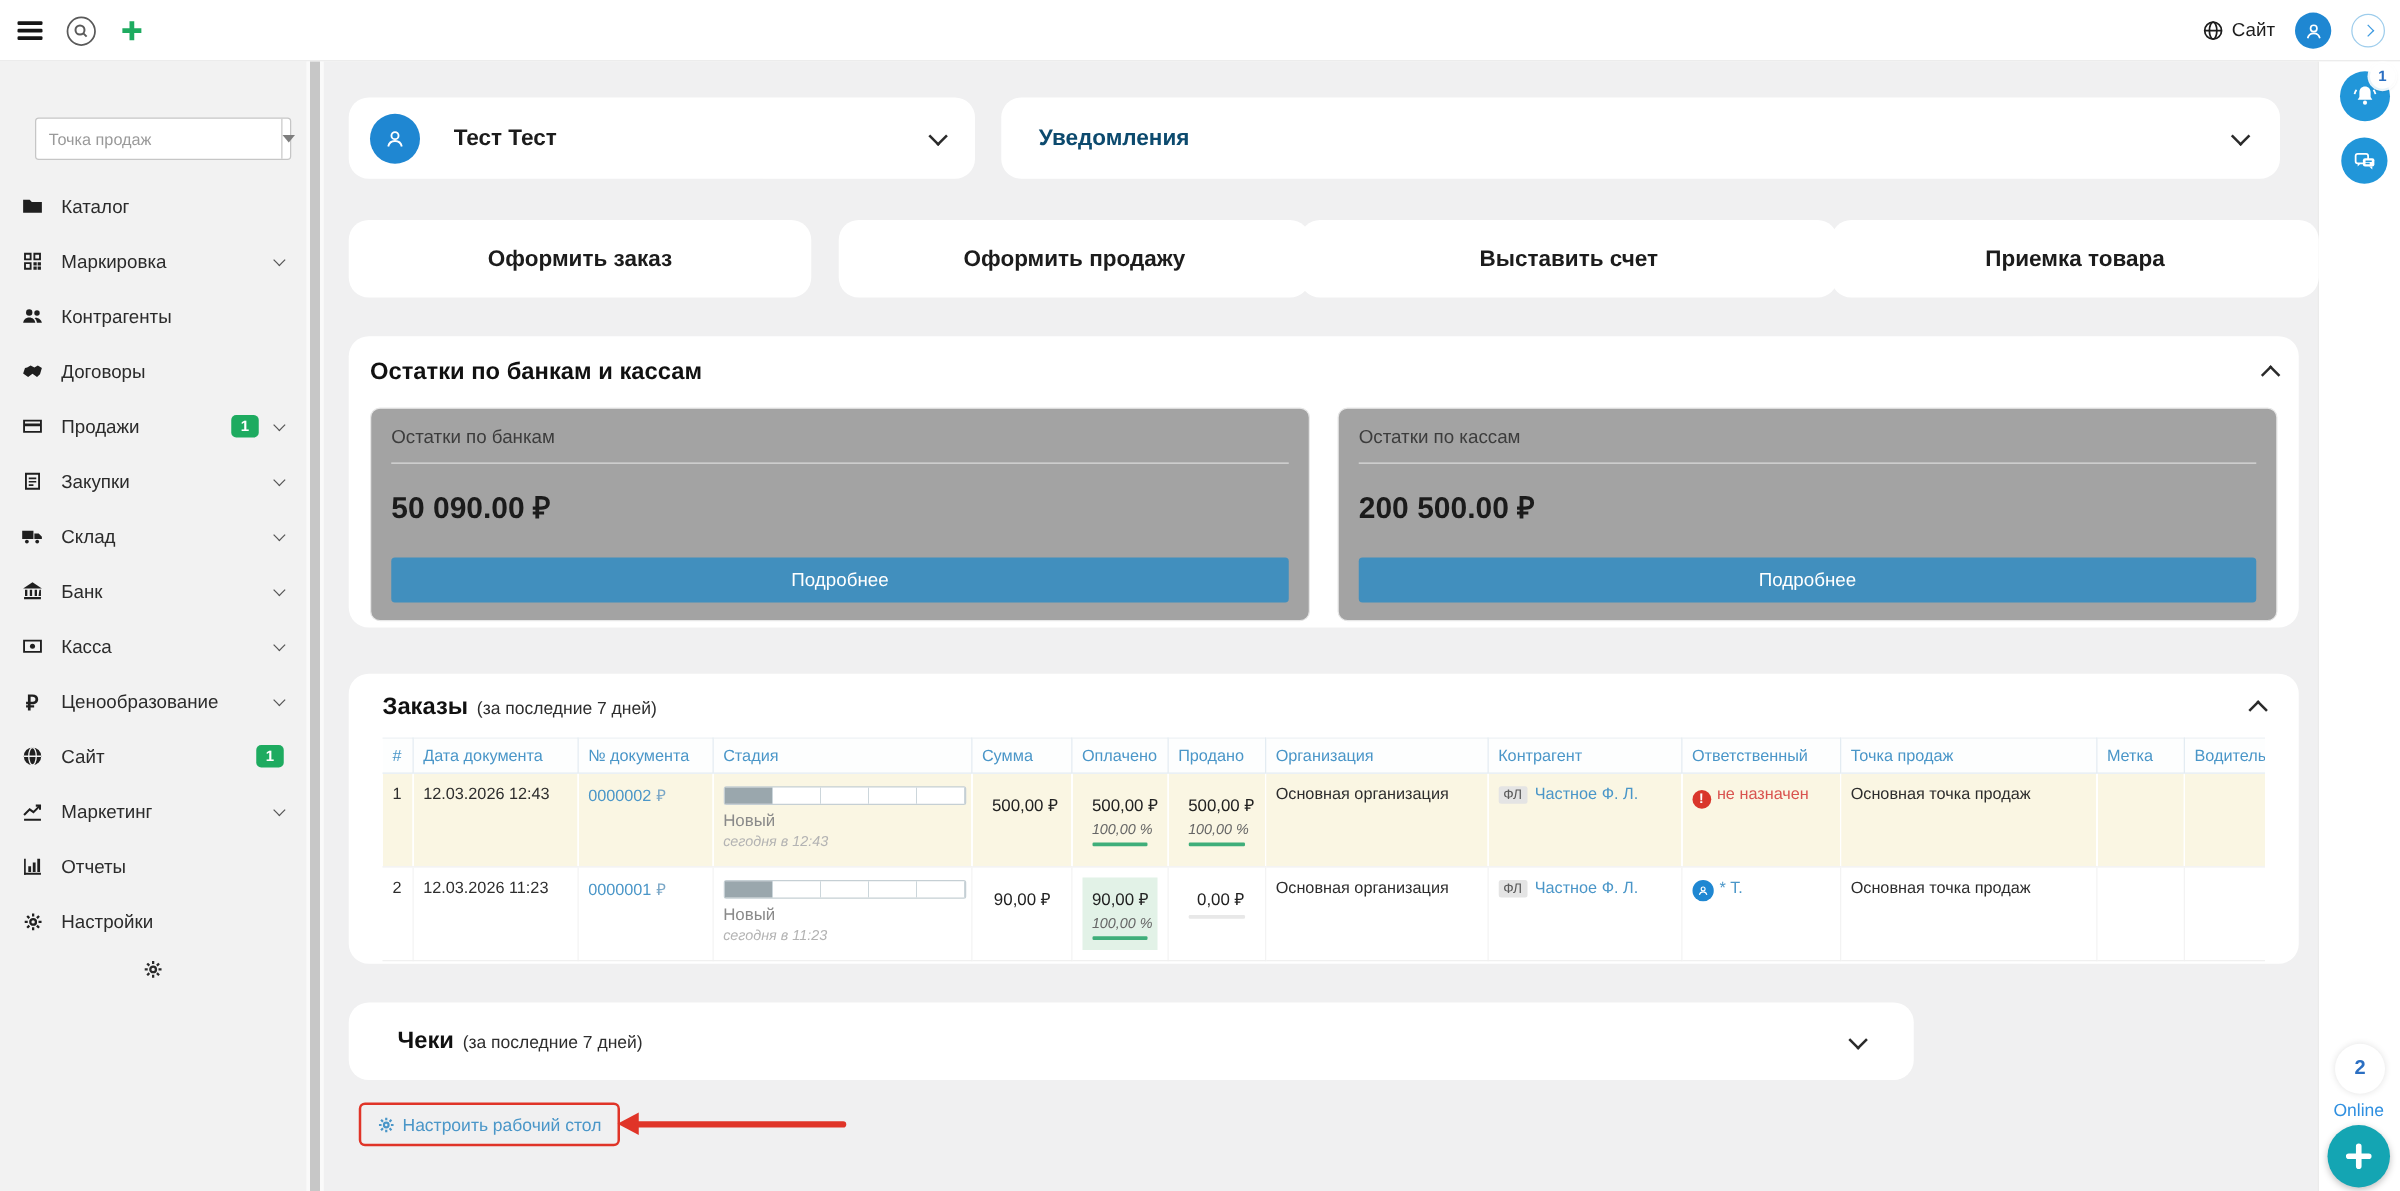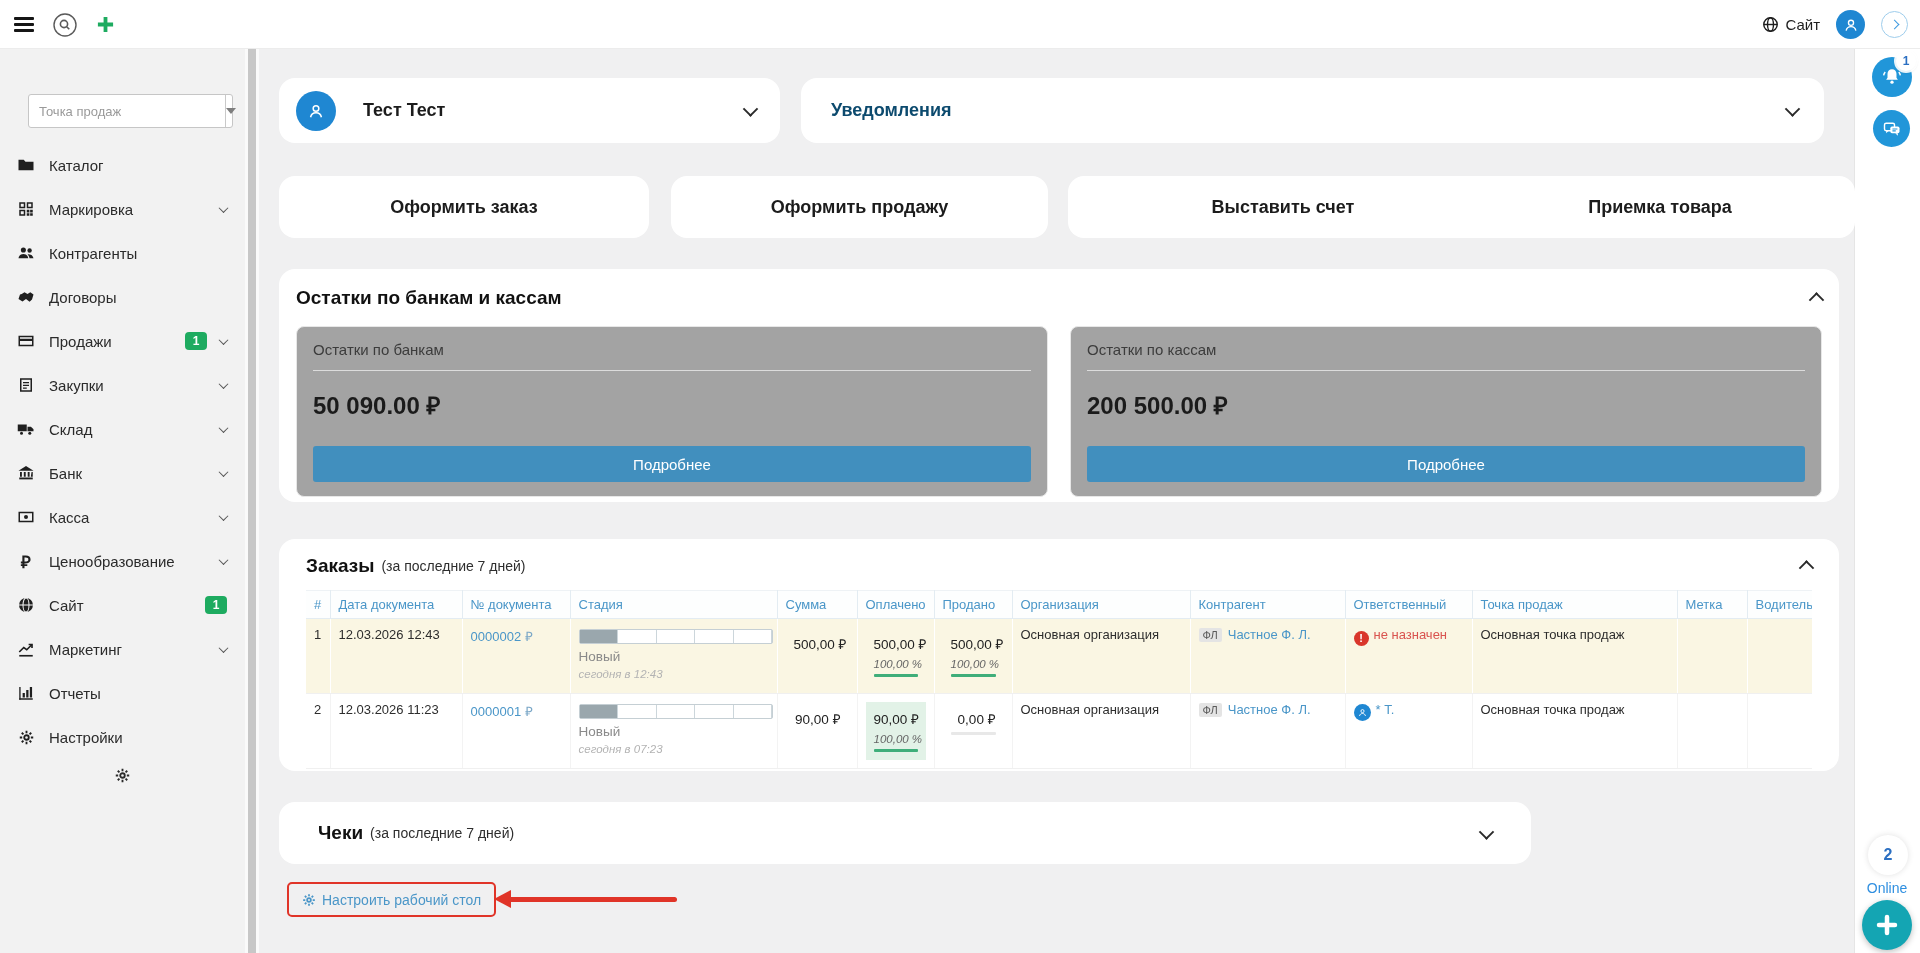--- a/index.html
+++ b/index.html
@@ -342,21 +342,21 @@
   <span class="chv down"></span>
 </div>
 <div class="card notif-card">
   <span class="ntitle">Уведомления</span>
   <span class="chv down"></span>
 </div>
 
 <div id="qa-row">
     <div class="qa-btn" style="left: 279px; width: 370px;">Оформить заказ</div>
     <div class="qa-btn" style="left: 671px; width: 377px;">Оформить продажу</div>
-    <div class="qa-btn" style="left: 1068px; width: 430px;">Выставить счет</div>
+    <div class="qa-btn" style="left: 1040px; width: 430px;">Выставить счет</div>
     <div class="qa-btn" style="left: 1465px; width: 390px;">Приемка товара</div>
   </div>
 
 <div class="card balances-card">
   <div class="sec-head">
     <span class="sec-title">Остатки по банкам и кассам</span>
     <span class="spacer"></span>
     <span class="chv up"></span>
   </div>
   <div class="bal-row" id="bal-row">
@@ -455,21 +455,21 @@
         </tr>
         <tr>
           <td>2</td>
           <td>12.03.2026 11:23</td>
           <td><a class="link">0000001</a><span class="rub">₽</span></td>
           <td>
             <div class="stagebar">
               <i style="width:20%"></i>
             </div>
             <div class="st-name">Новый</div>
-            <div class="st-time">сегодня в 07:23</div>
+            <div class="st-time">сегодня в 11:23</div>
           </td>
           <td class="c-r cell-tight">
             <div class="mc">
               <div class="money">90,00 ₽</div>
             </div>
           </td>
           <td class="c-r cell-tight">
             <div class="mc hl">
               <div class="money">90,00 ₽</div>
               <div class="pct">100,00 %</div>

